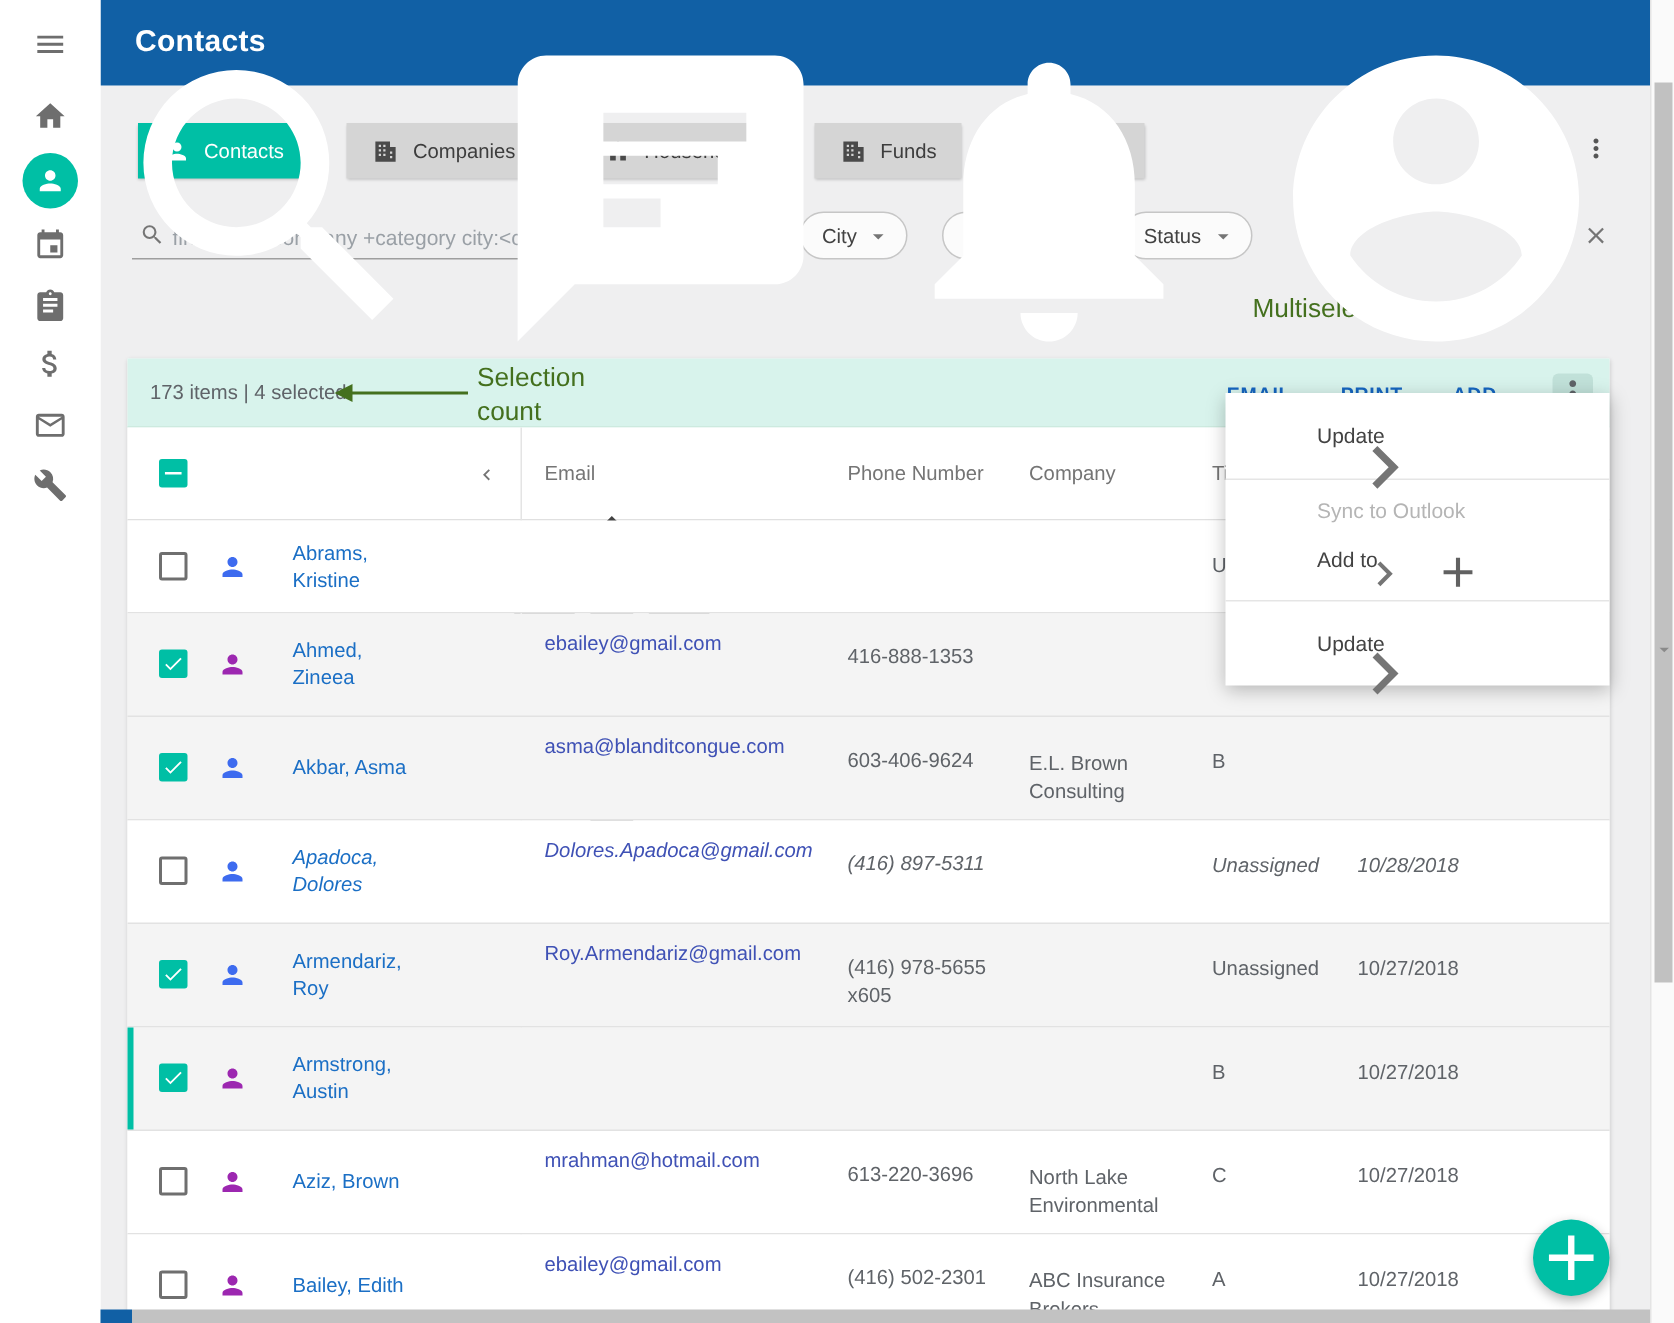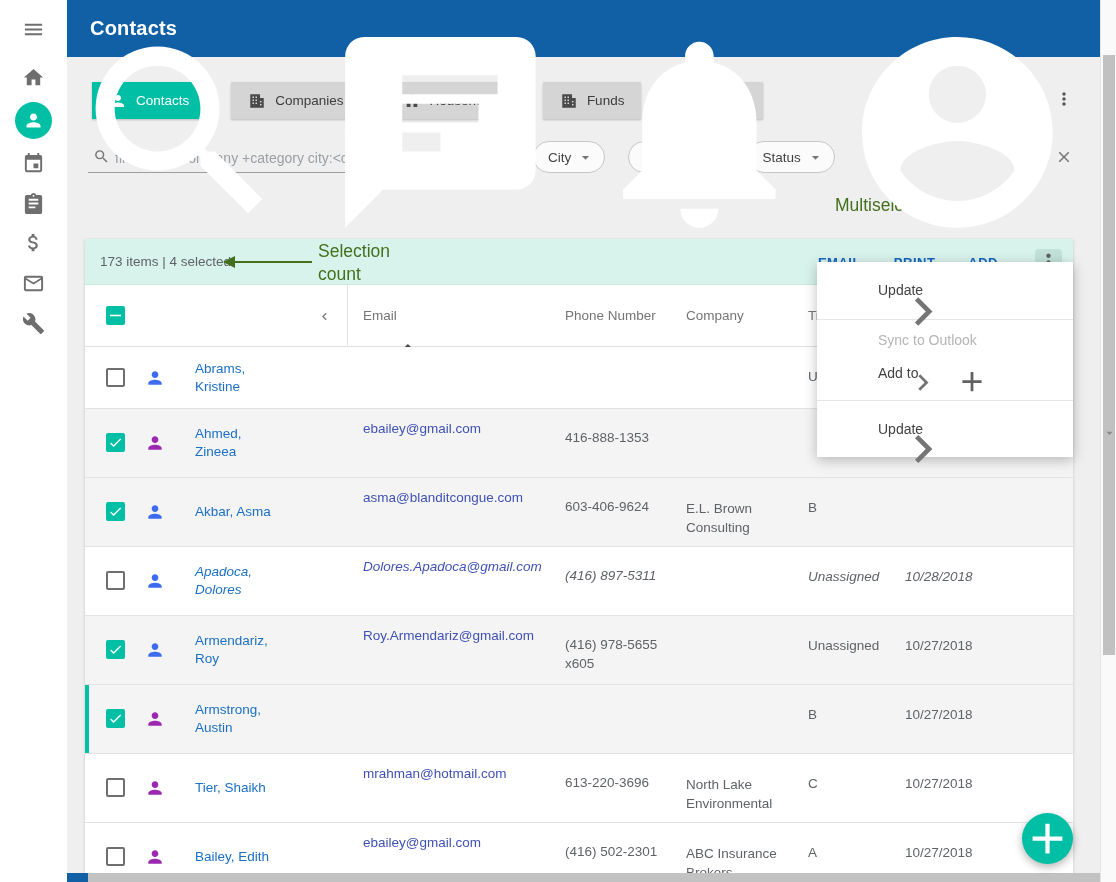--- a/index.html
+++ b/index.html
@@ -470,21 +470,21 @@
             <div class="tier">B</div>
             <div class="date">10/27/2018</div>
           </div>
           <div class="row" style="top: 515px; height: 69px;">
             <div class="cb off"></div>
             <span class="icon avatar av-purple" style="width: 20px; height: 20px;">
               <svg viewBox="0 0 24 24">
                 <path d="M12 12c2.21 0 4-1.79 4-4s-1.79-4-4-4-4 1.79-4 4 1.79 4 4 4zm0 2c-2.67 0-8 1.34-8 4v2h16v-2c0-2.66-5.33-4-8-4z"></path>
               </svg>
             </span>
-            <div class="name">Tier, Shaikh</div>
+            <div class="name">Aziz, Brown</div>
             <div class="email">mrahman@hotmail.com</div>
             <div class="phone">613-220-3696</div>
             <div class="company">North Lake Environmental</div>
             <div class="tier">C</div>
             <div class="date">10/27/2018</div>
           </div>
           <div class="row" style="top: 584px; height: 69px;">
             <div class="cb off"></div>
             <span class="icon avatar av-purple" style="width: 20px; height: 20px;">
               <svg viewBox="0 0 24 24">

